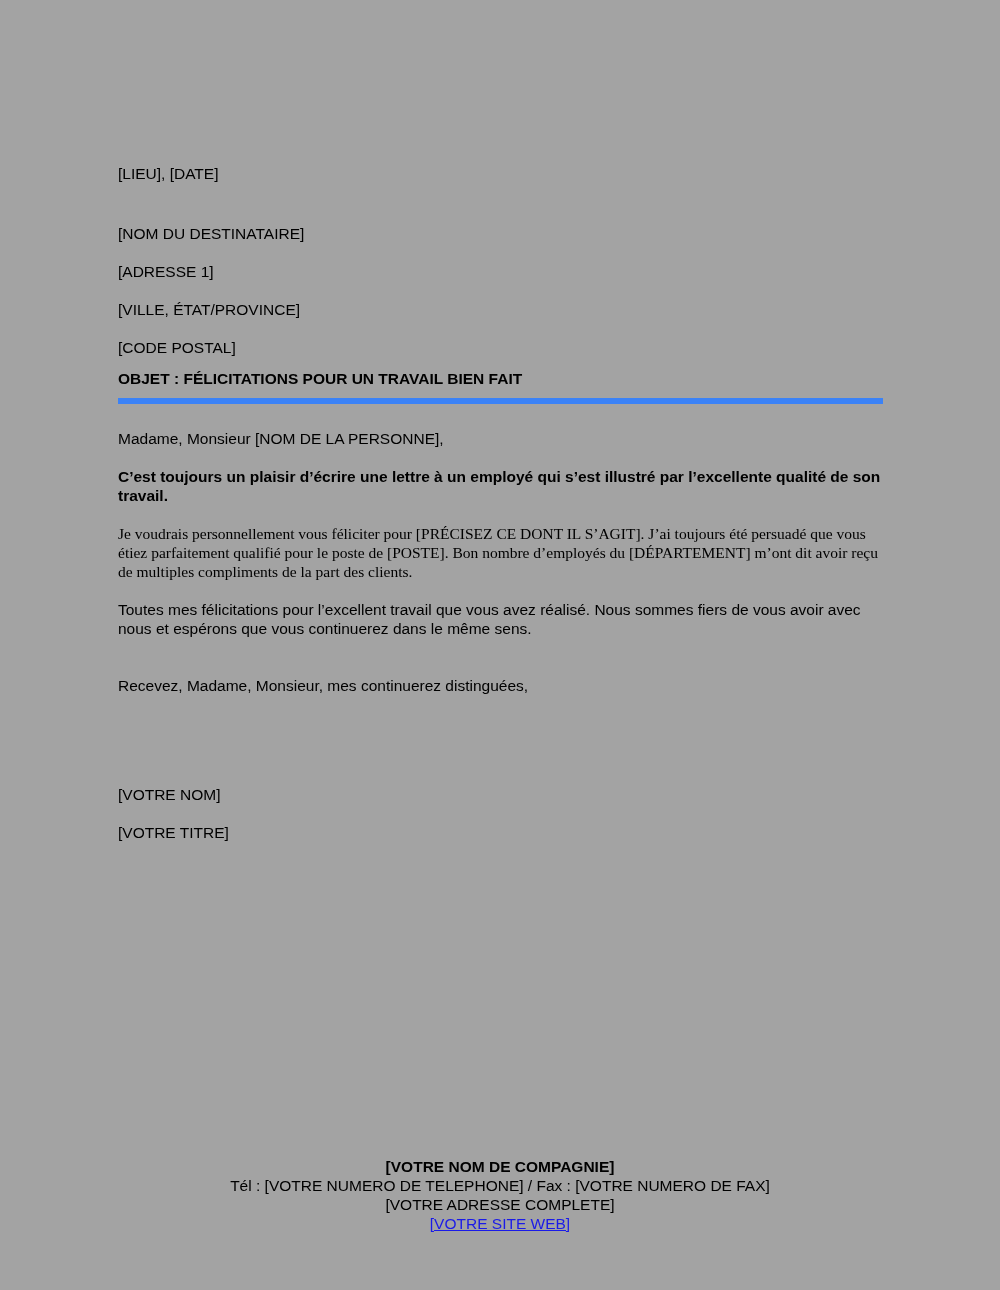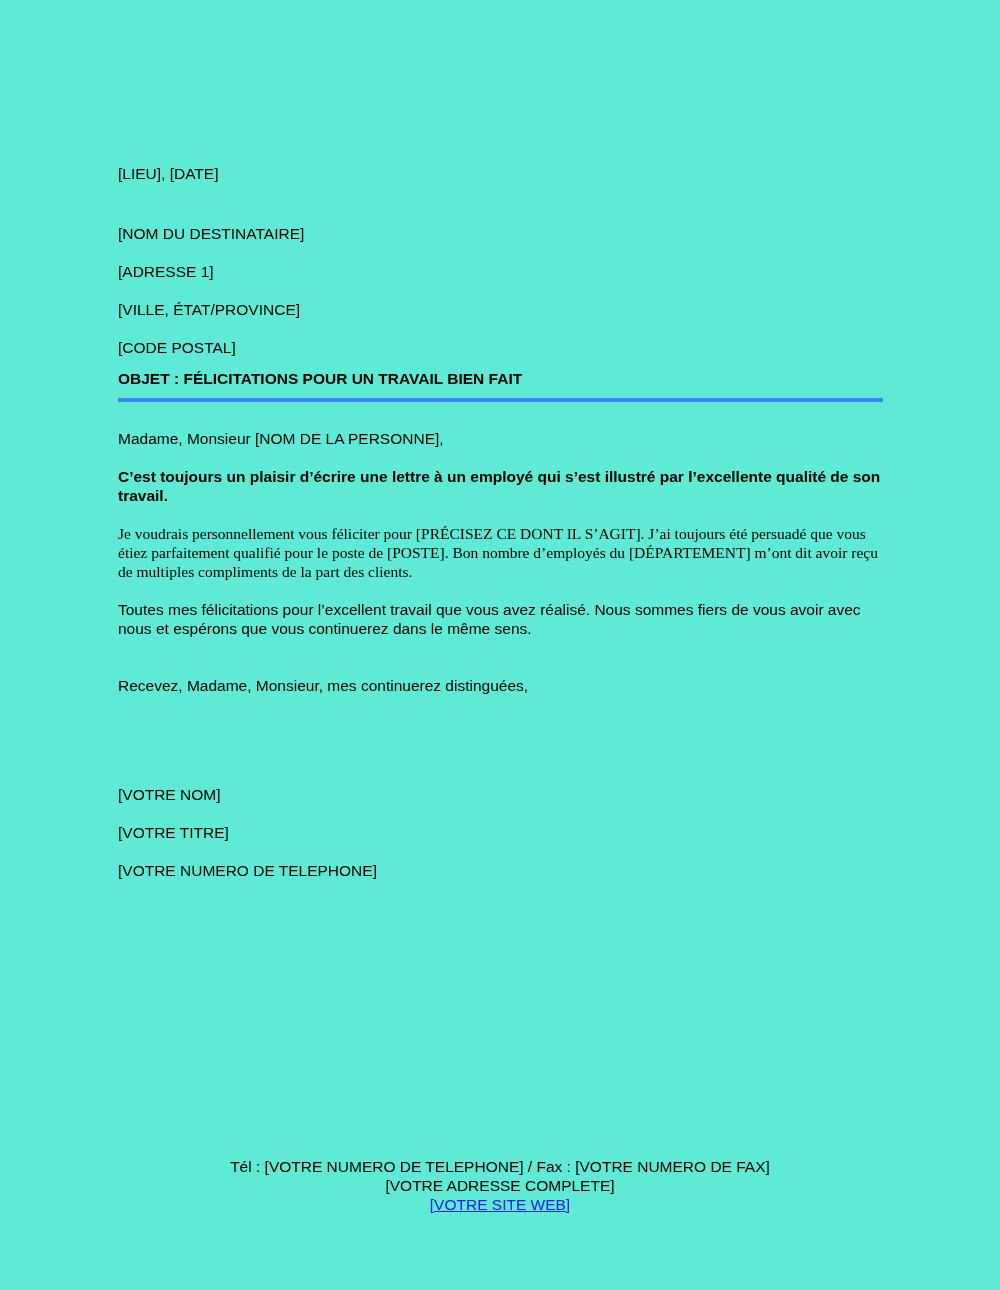--- a/index.html
+++ b/index.html
@@ -4,41 +4,41 @@
 <style>
   html, body {
     margin: 0;
     padding: 0;
     background: #ffffff;
   }
   .page {
     position: relative;
     width: 1000px;
     height: 1290px;
-    background: #5eead4;
+    background: #a3a3a3;
     font-family: "Liberation Sans", "DejaVu Sans", sans-serif;
     font-size: 15.5px;
     line-height: 19px;
     color: #000000;
     overflow: hidden;
   }
   .block {
     position: absolute;
     left: 118px;
     right: 117px;
     white-space: pre-line;
   }
   .dateline   { top: 164px; }
   .recipient  { top: 205px; }
   .recipient div { height: 19px; }
   .subject {
     top: 369px;
     font-weight: bold;
     padding-bottom: 10px;
-    border-bottom: 4px solid #3b82f6;
+    border-bottom: 6px solid #3b82f6;
   }
   .salutation { top: 429px; }
   .para-1     { top: 467px; font-weight: bold; }
   .para-2     { top: 524px; font-family: Liberation Serif, serif; }
   .para-3     { top: 600px; }
   .closing    { top: 676px; }
   .signature  { top: 766px; }
   .signature div { height: 19px; }
   .footer {
     position: absolute;
@@ -77,24 +77,24 @@
 
   <div class="block para-2">Je voudrais personnellement vous féliciter pour  [PRÉCISEZ CE DONT IL S’AGIT]. J’ai toujours été persuadé que vous étiez parfaitement qualifié pour le poste de [POSTE]. Bon nombre d’employés du [DÉPARTEMENT] m’ont dit avoir reçu de multiples compliments de la part des clients.</div>
 
   <div class="block para-3">Toutes mes félicitations pour l’excellent travail que vous avez réalisé. Nous sommes fiers de vous avoir avec nous et espérons que vous continuerez dans le même sens.</div>
 
   <div class="block closing">Recevez, Madame, Monsieur, mes continuerez distinguées,</div>
 
   <div class="block signature">
     <div>[VOTRE NOM]</div>
     <div>[VOTRE TITRE]</div>
-    <div>[VOTRE NUMERO DE TELEPHONE]</div>
   </div>
 
   <div class="footer">
+    <div class="company">[VOTRE NOM DE COMPAGNIE]</div>
     <div>Tél : [VOTRE NUMERO DE TELEPHONE] / Fax : [VOTRE NUMERO DE FAX]</div>
     <div>[VOTRE ADRESSE COMPLETE]</div>
     <div>
       <a class="site-link" style="color: rgb(26, 26, 232);">[VOTRE SITE WEB]</a>
     </div>
   </div>
 
 </div>
 
 </body></html>

